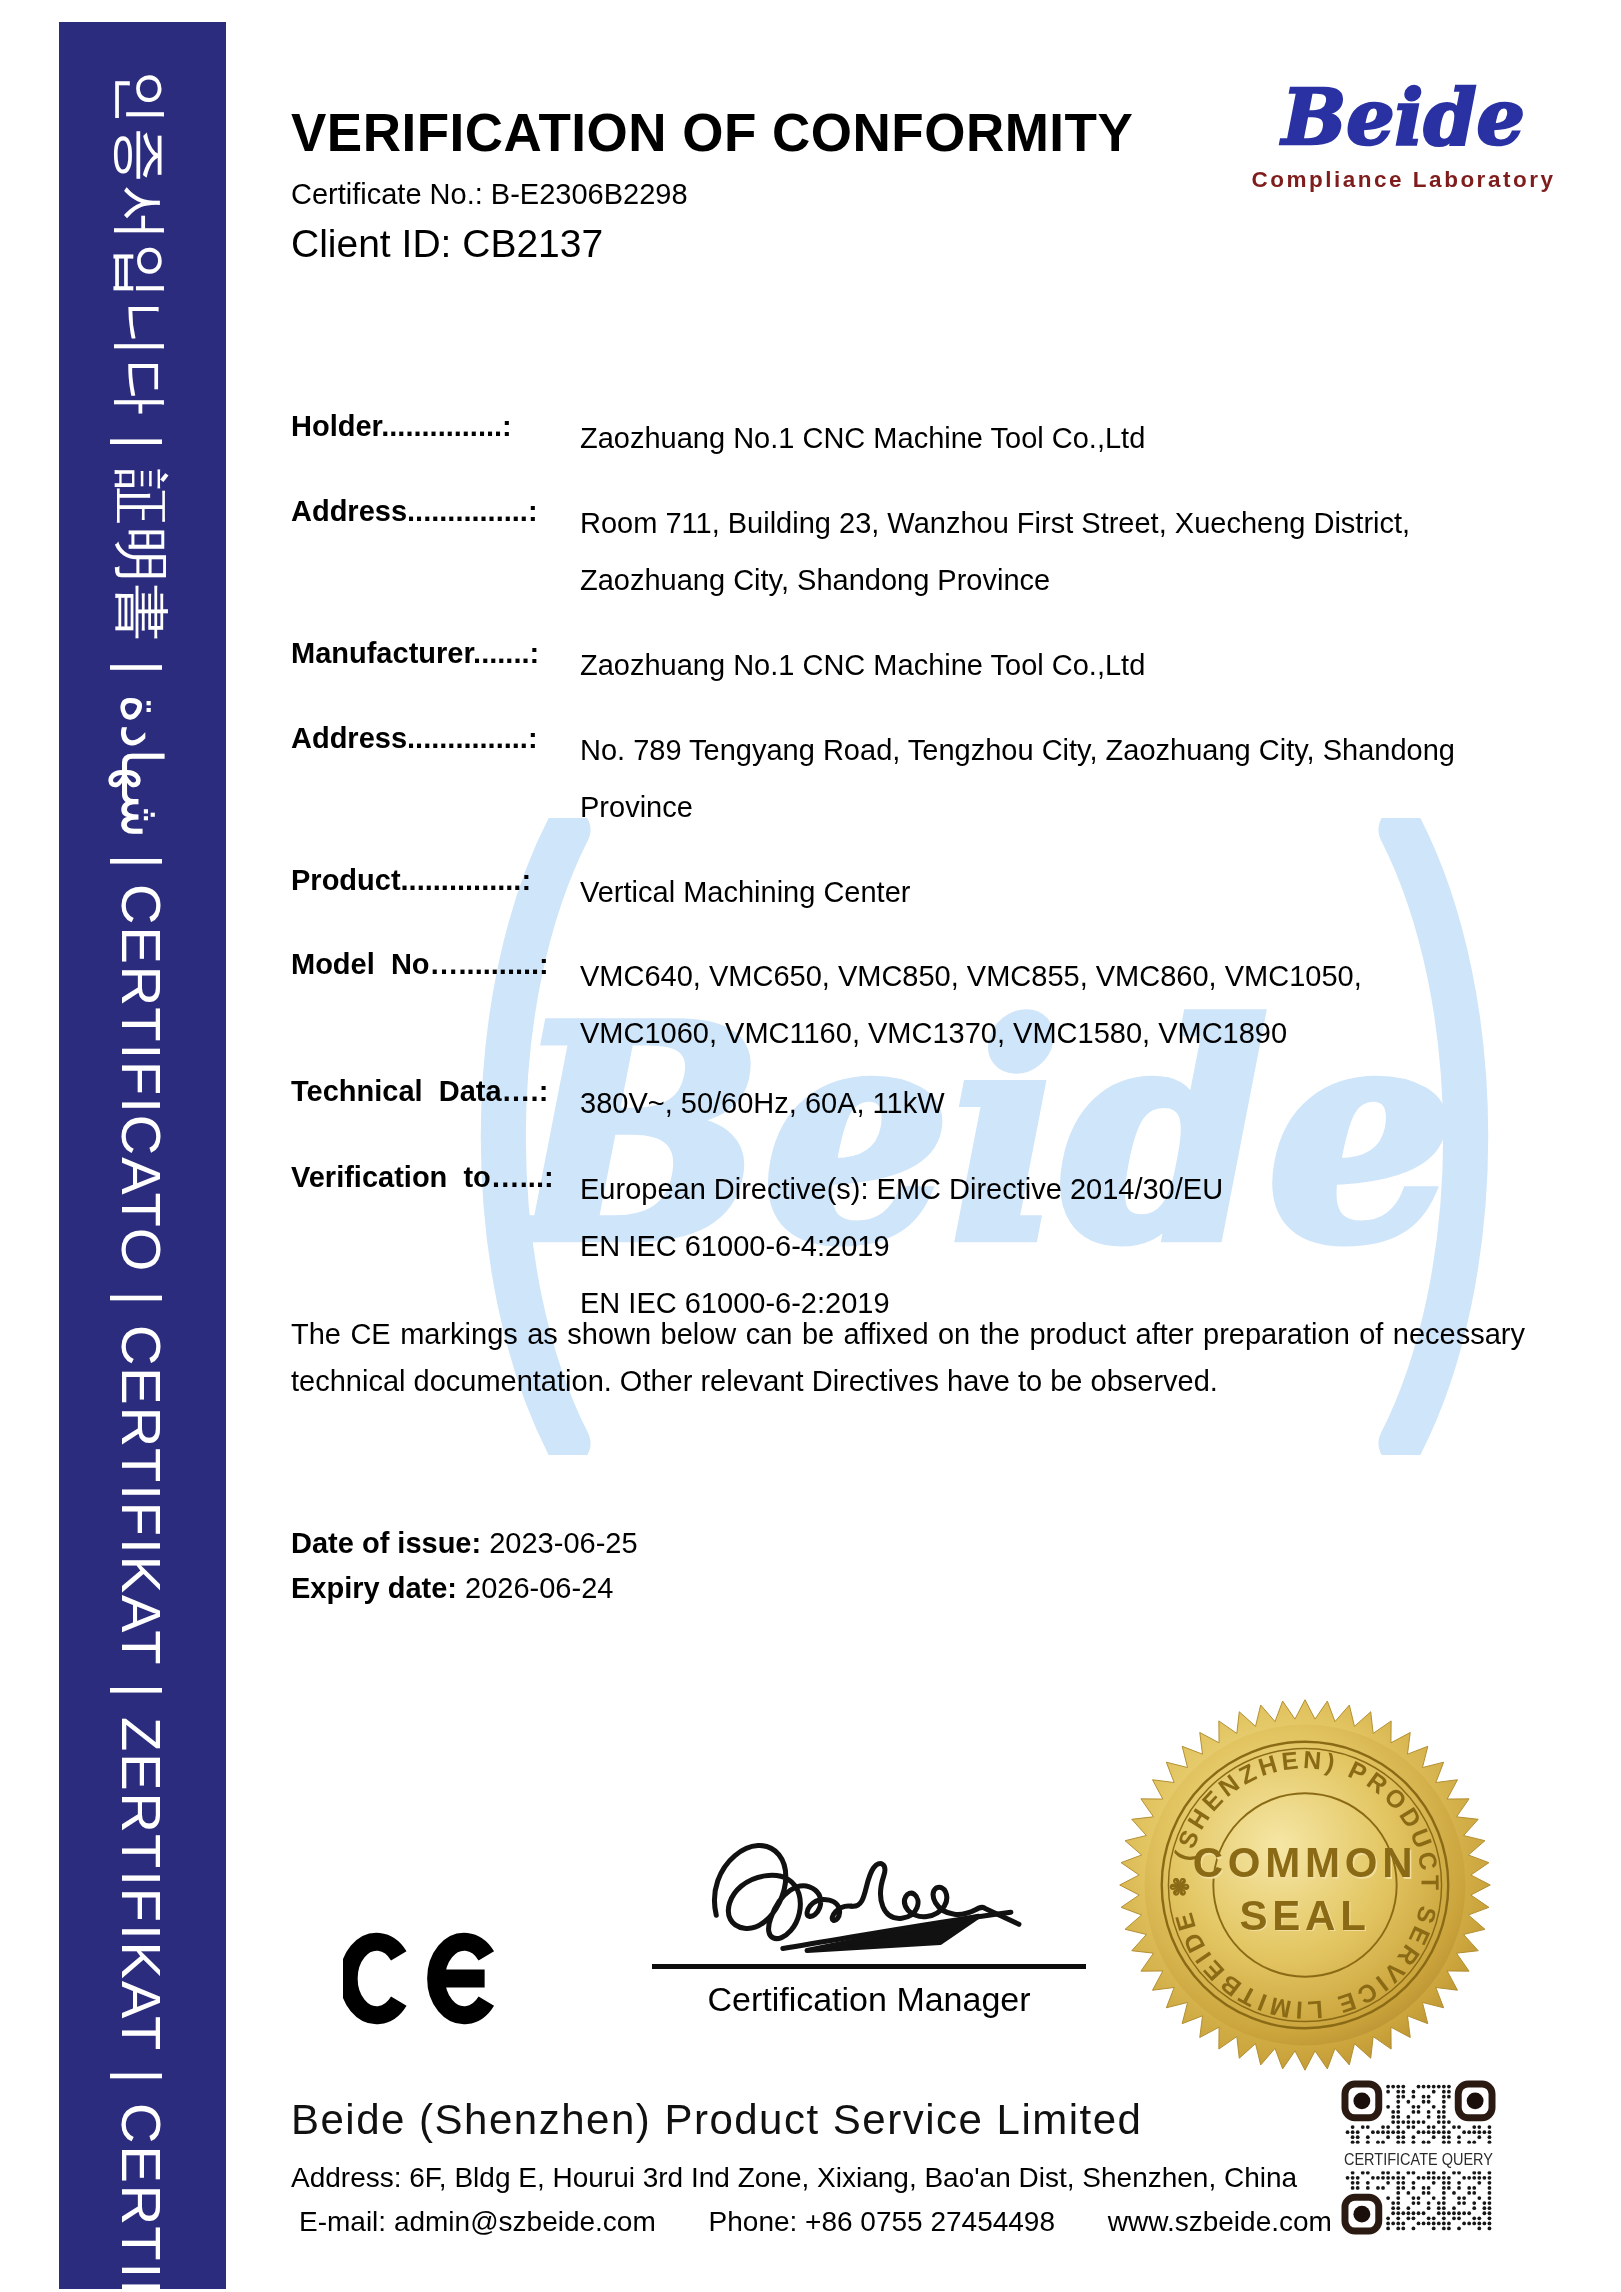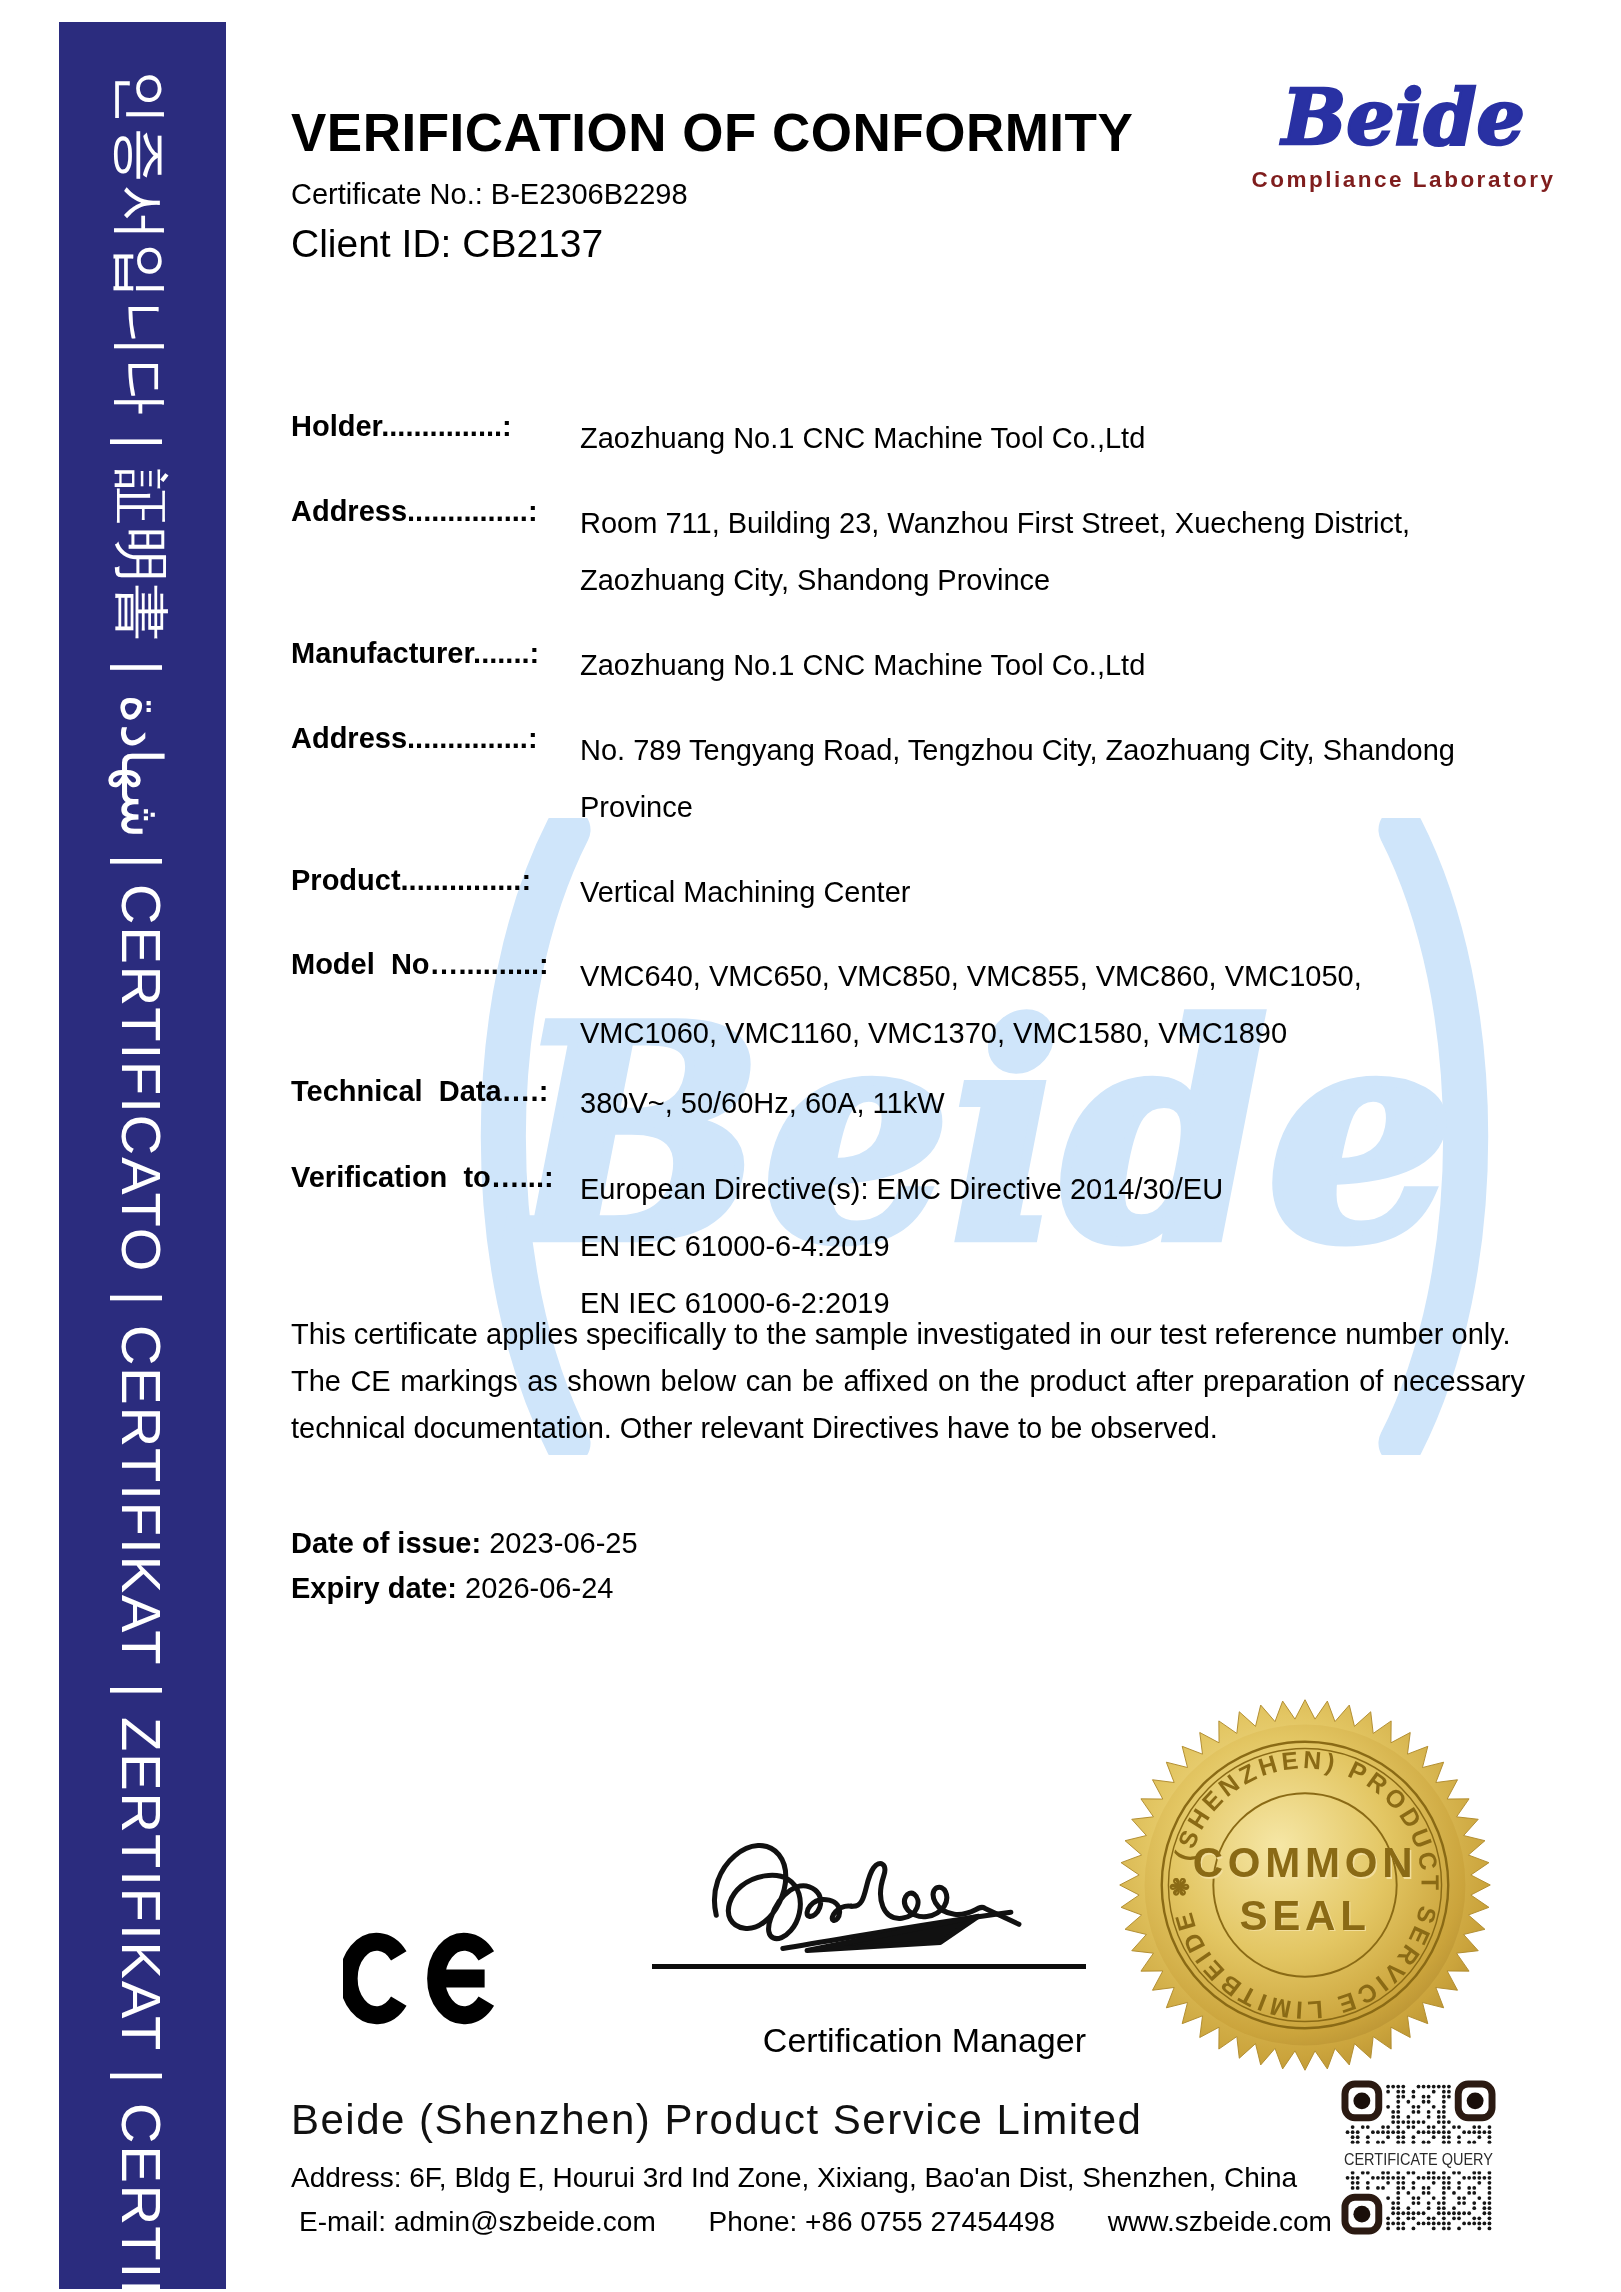--- a/index.html
+++ b/index.html
@@ -29,21 +29,21 @@
   
   #paras{position:absolute;left:291px;top:1311px;width:1234px;font-size:29px;line-height:47px;
         text-align:justify;}
   #paras p{margin:0;}
   .dateline{position:absolute;left:291px;font-size:29px;}
   .dateline b{font-weight:bold;}
   
   #ce-mark{position:absolute;left:343px;top:1909px;}
   #sig{position:absolute;left:686px;top:1819px;}
   #sig-line{position:absolute;left:652px;top:1964px;width:434px;height:4.9px;background:#0d0d0d;}
-  #sig-role{position:absolute;left:652px;top:1980px;width:434px;text-align:right;font-size:34px;margin-top:41px;}
+  #sig-role{position:absolute;left:652px;top:1980px;width:434px;text-align:center;font-size:34px;}
   #seal{position:absolute;left:1114px;top:1694px;}
   
   #f-company{position:absolute;left:291px;top:2096px;font-size:42px;letter-spacing:1.5px;color:#111;}
   #f-address{position:absolute;left:291px;top:2162px;font-size:28px;}
   #f-contact{position:absolute;left:291px;top:2206px;font-size:28px;}
   #f-contact span{margin-right:37px;margin-left:8px;}
   #qr{position:absolute;left:1341px;top:2080px;}
 </style>
 </head>
 <body>
@@ -99,21 +99,20 @@
     <div class="fvalue">380V~, 50/60Hz, 60A, 11kW</div>
   </div>
   <div class="frow" style="top:1161px">
     <span class="flabel">Verification  to…...:</span>
     <div class="fvalue">European Directive(s): EMC Directive 2014/30/EU
 EN IEC 61000-6-4:2019
 EN IEC 61000-6-2:2019</div>
   </div>
 
   <div id="paras">
-    <p>This certificate applies specifically to the sample investigated in our test reference number only.</p>
     <p>The CE markings as shown below can be affixed on the product after preparation of necessary technical documentation. Other relevant Directives have to be observed.</p>
   </div>
 
   <div class="dateline" style="top:1527px">
     <b>Date of issue:</b>
     <span>2023-06-25</span>
   </div>
   <div class="dateline" style="top:1572px">
     <b>Expiry date:</b>
     <span>2026-06-24</span>

